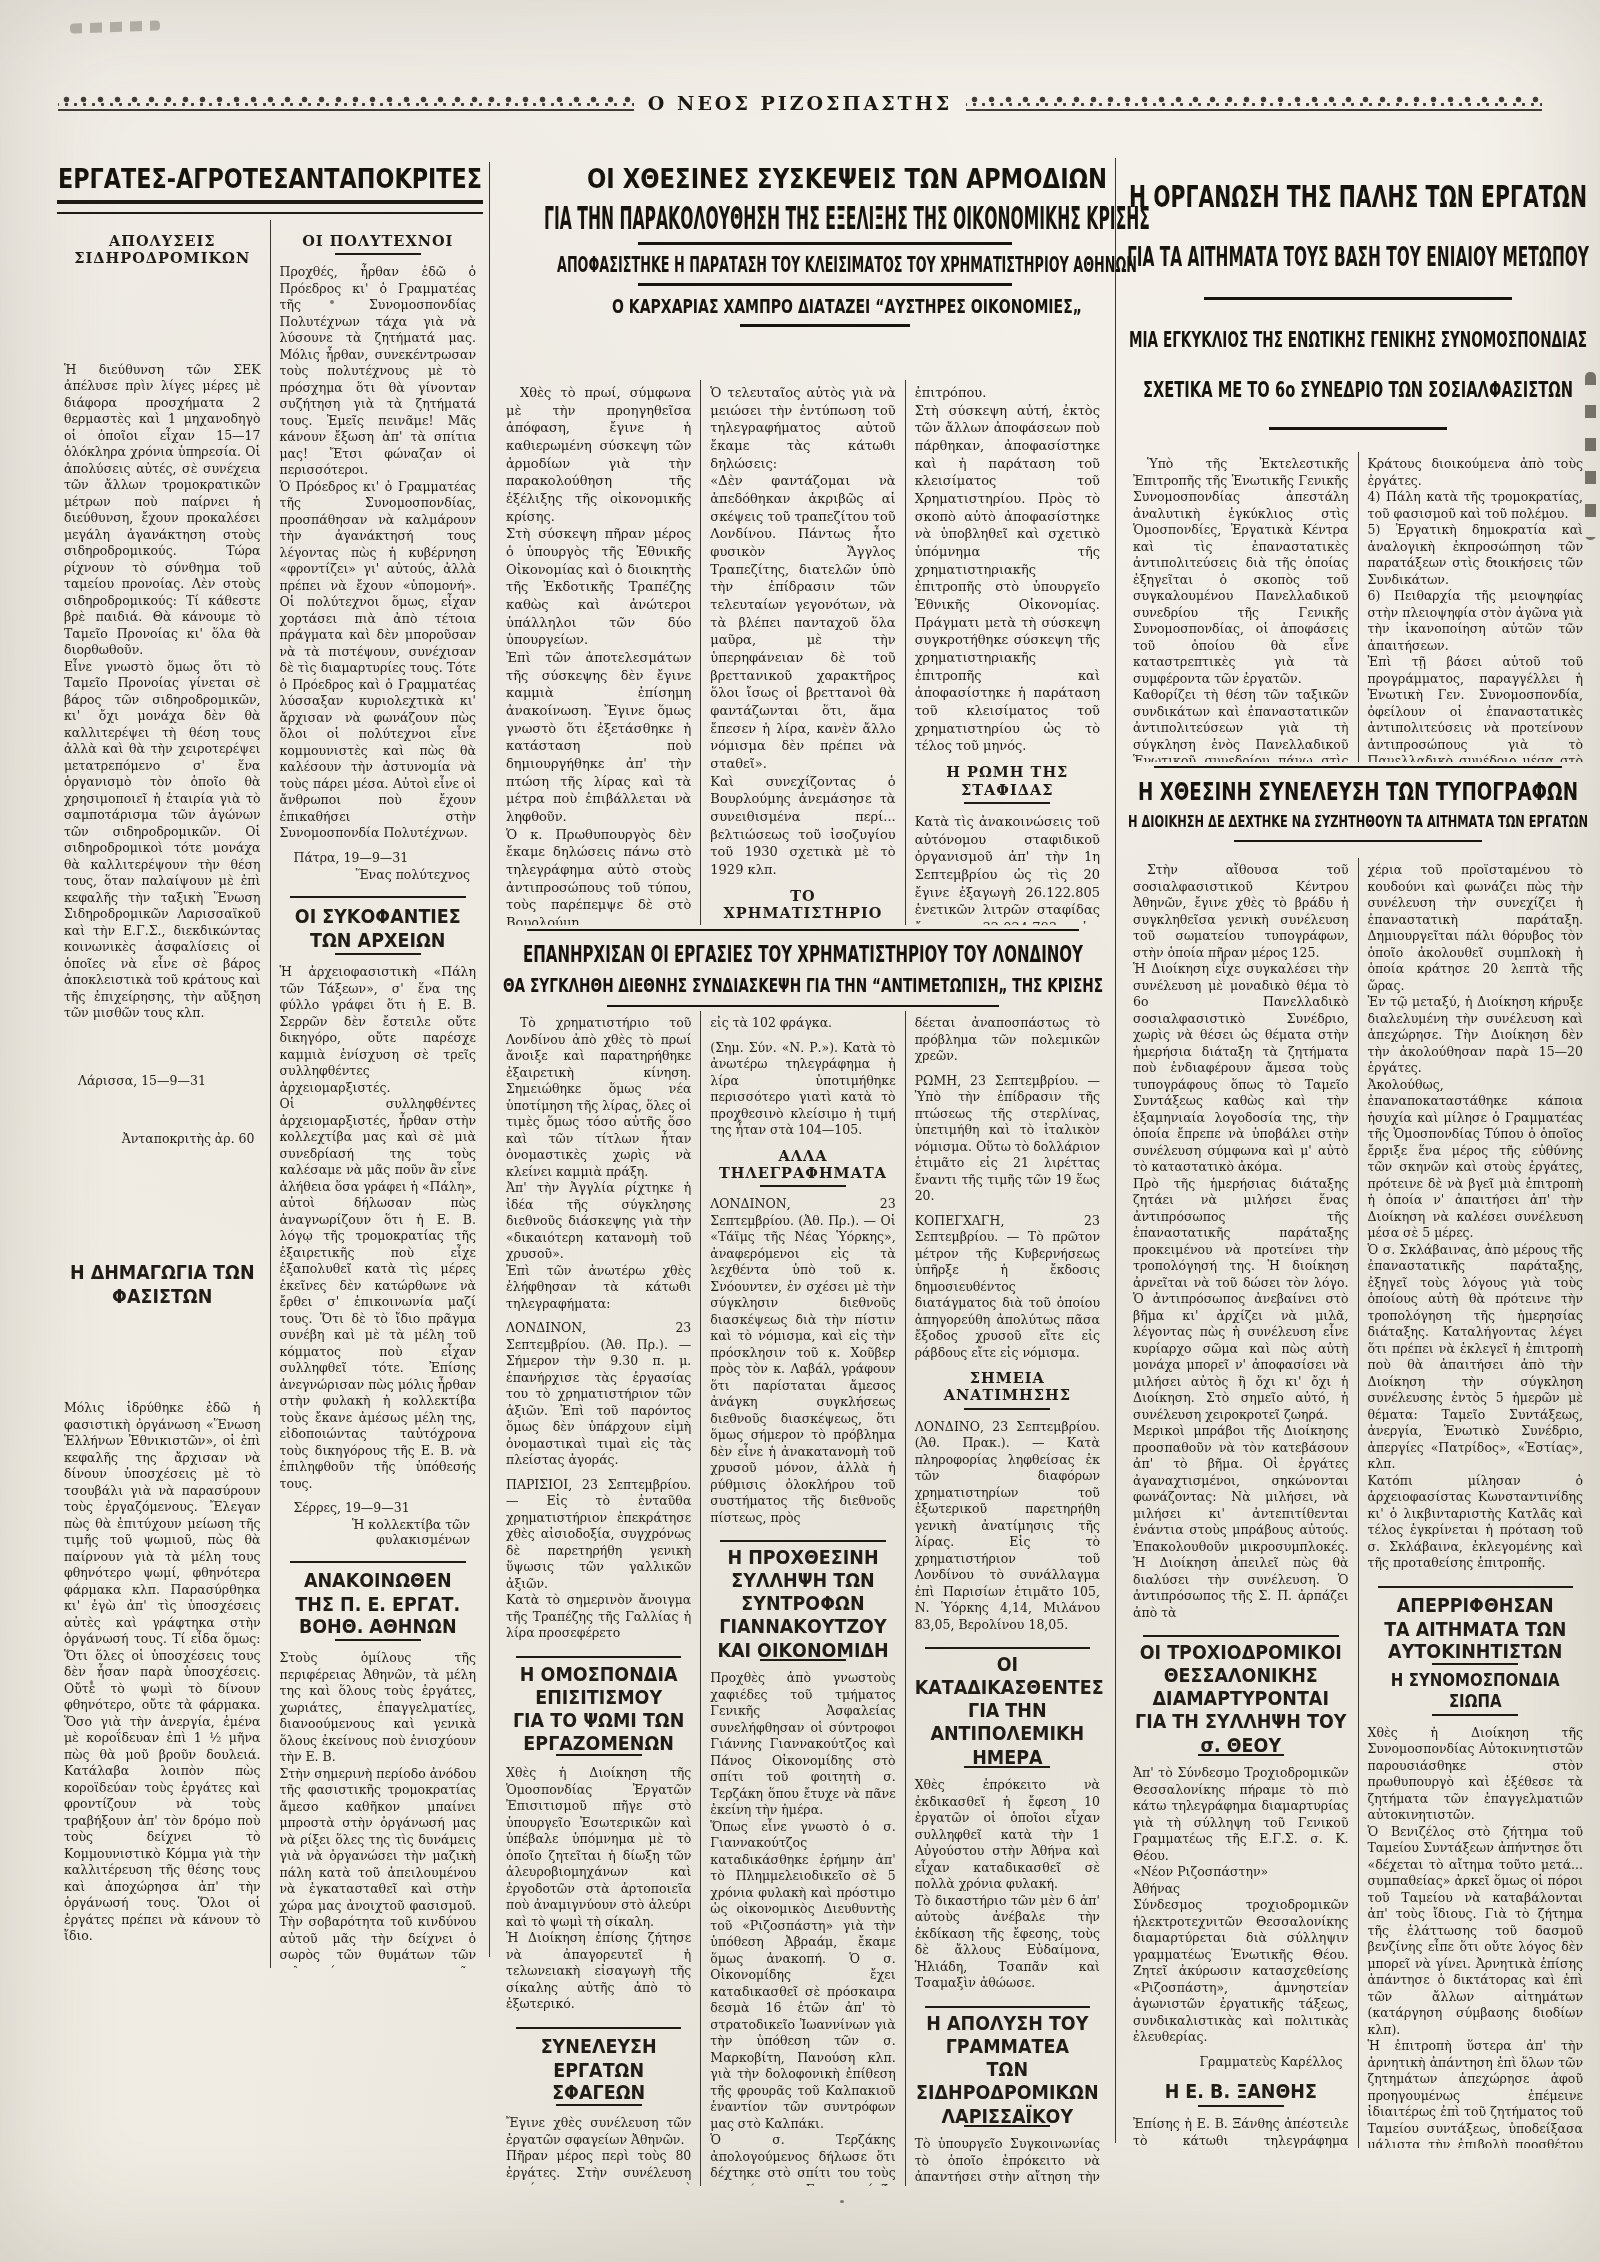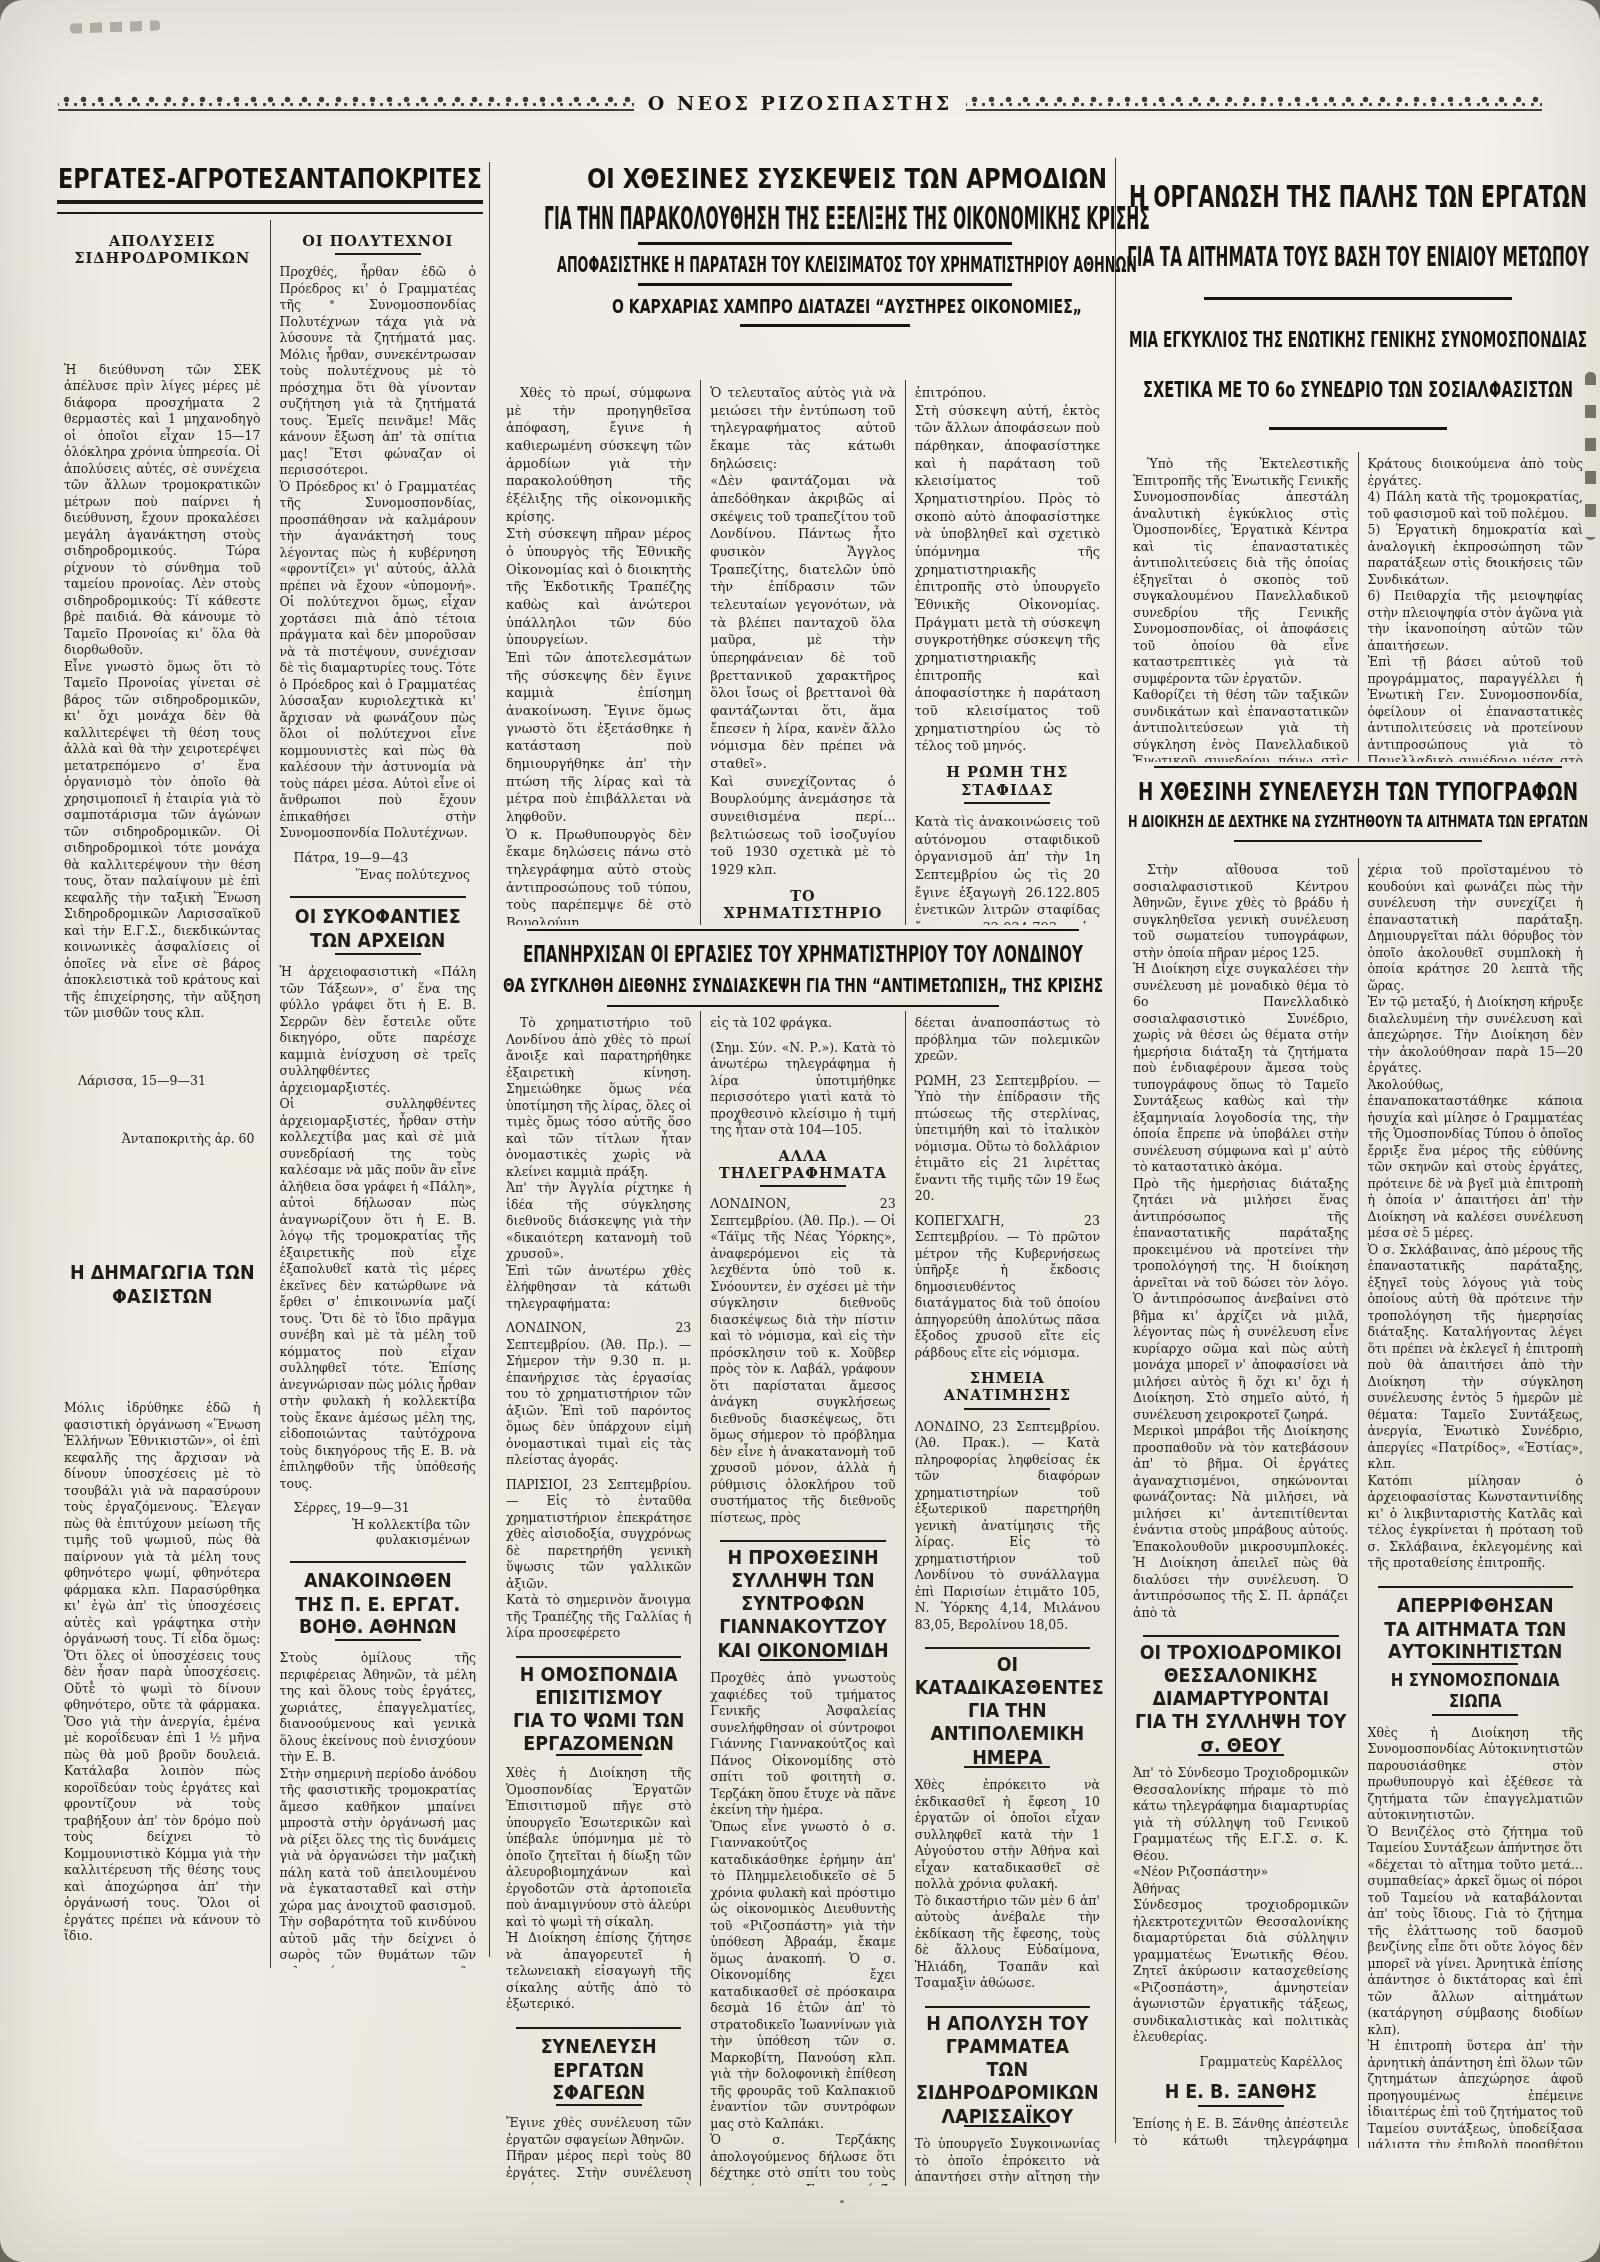--- a/index.html
+++ b/index.html
@@ -4,21 +4,21 @@
 <style>
   html,body{margin:0;padding:0;background:#6b675f;}
   .page{position:relative;width:1600px;height:2262px;margin:0 auto;overflow:hidden;
     background:#f2efe8;
     background-image:
       radial-gradient(ellipse at 18% 25%, rgba(60,50,35,0.04), transparent 42%),
       radial-gradient(ellipse at 85% 60%, rgba(60,50,35,0.05), transparent 45%),
       radial-gradient(ellipse at 50% 95%, rgba(60,50,35,0.05), transparent 50%),
       linear-gradient(#f4f1ea,#efebe2);
     box-shadow:inset 0 0 120px rgba(70,60,45,0.18);
-    color:#201c16;font-family:"DejaVu Serif",serif;border-radius:23px;}
+    color:#201c16;font-family:"DejaVu Serif",serif;}
   .band{position:absolute;left:58px;top:88px;width:1484px;height:30px;display:flex;align-items:center;gap:14px;}
   .orn{flex:1;height:14px;border-bottom:2px solid #2a251d;opacity:.88;
     background-image:
       radial-gradient(circle, #2a251d 2.4px, transparent 3.2px),
       radial-gradient(circle, #2a251d 1.3px, transparent 2px);
     background-size:17px 9px,9px 9px;background-position:0 0,4px 5px;background-repeat:repeat-x;}
   .band-title{font-family:"DejaVu Serif",serif;font-weight:bold;font-size:19px;letter-spacing:3px;white-space:nowrap;color:#1c1812;}
   .vline{position:absolute;width:1px;background:#3c372e;}
   section{position:absolute;}
   .sec-left{left:55px;top:160px;width:430px;}
@@ -112,21 +112,21 @@
 
         <div class="rr"></div>
 
       </div>
 
       <div class="col">
         <h3 class="sh1">ΟΙ ΠΟΛΥΤΕΧΝΟΙ</h3>
         <div class="rr"></div>
         <p class="body">Προχθές, ἦρθαν ἐδῶ ὁ Πρόεδρος κι' ὁ Γραμματέας τῆς Συνομοσπονδίας Πολυτέχνων τάχα γιὰ νὰ λύσουνε τὰ ζητήματά μας. Μόλις ἦρθαν, συνεκέντρωσαν τοὺς πολυτέχνους μὲ τὸ πρόσχημα ὅτι θὰ γίνονταν συζήτηση γιὰ τὰ ζητήματά τους. Ἐμεῖς πεινᾶμε! Μᾶς κάνουν ἔξωση ἀπ' τὰ σπίτια μας! Ἔτσι φώναζαν οἱ περισσότεροι.
 Ὁ Πρόεδρος κι' ὁ Γραμματέας τῆς Συνομοσπονδίας, προσπάθησαν νὰ καλμάρουν τὴν ἀγανάκτησή τους λέγοντας πὼς ἡ κυβέρνηση «φροντίζει» γι' αὐτούς, ἀλλὰ πρέπει νὰ ἔχουν «ὑπομονή». Οἱ πολύτεχνοι ὅμως, εἶχαν χορτάσει πιὰ ἀπὸ τέτοια πράγματα καὶ δὲν μποροῦσαν νὰ τὰ πιστέψουν, συνέχισαν δὲ τὶς διαμαρτυρίες τους. Τότε ὁ Πρόεδρος καὶ ὁ Γραμματέας λύσσαξαν κυριολεχτικὰ κι' ἄρχισαν νὰ φωνάζουν πὼς ὅλοι οἱ πολύτεχνοι εἶνε κομμουνιστὲς καὶ πὼς θὰ καλέσουν τὴν ἀστυνομία νὰ τοὺς πάρει μέσα. Αὐτοὶ εἶνε οἱ ἄνθρωποι ποὺ ἔχουν ἐπικαθήσει στὴν Συνομοσπονδία Πολυτέχνων.</p>
-        <p class="dateline">Πάτρα, 19—9—43</p>
+        <p class="dateline">Πάτρα, 19—9—31</p>
         <p class="sig">Ἕνας πολύτεχνος</p>
 
         <div class="topline"></div>
         <h3 class="colbanner">ΟΙ ΣΥΚΟΦΑΝΤΙΕΣ ΤΩΝ ΑΡΧΕΙΩΝ</h3>
         <div class="rr"></div>
         <p class="body">Ἡ ἀρχειοφασιστικὴ «Πάλη τῶν Τάξεων», σ' ἕνα της φύλλο γράφει ὅτι ἡ Ε. Β. Σερρῶν δὲν ἔστειλε οὔτε δικηγόρο, οὔτε παρέσχε καμμιὰ ἐνίσχυση σὲ τρεῖς συλληφθέντες ἀρχειομαρξιστές.
 Οἱ συλληφθέντες ἀρχειομαρξιστές, ἦρθαν στὴν κολλεχτίβα μας καὶ σὲ μιὰ συνεδρίασή της τοὺς καλέσαμε νὰ μᾶς ποῦν ἂν εἶνε ἀλήθεια ὅσα γράφει ἡ «Πάλη», αὐτοὶ δήλωσαν πὼς ἀναγνωρίζουν ὅτι ἡ Ε. Β. λόγῳ τῆς τρομοκρατίας τῆς ἐξαιρετικῆς ποὺ εἶχε ἐξαπολυθεῖ κατὰ τὶς μέρες ἐκεῖνες δὲν κατώρθωνε νὰ ἔρθει σ' ἐπικοινωνία μαζί τους. Ὅτι δὲ τὸ ἴδιο πρᾶγμα συνέβη καὶ μὲ τὰ μέλη τοῦ κόμματος ποὺ εἶχαν συλληφθεῖ τότε. Ἐπίσης ἀνεγνώρισαν πὼς μόλις ἦρθαν στὴν φυλακὴ ἡ κολλεκτίβα τοὺς ἔκανε ἀμέσως μέλη της, εἰδοποιώντας ταὐτόχρονα τοὺς δικηγόρους τῆς Ε. Β. νὰ ἐπιληφθοῦν τῆς ὑπόθεσής τους.</p>
         <p class="dateline">Σέρρες, 19—9—31</p>
         <p class="sig">Ἡ κολλεκτίβα τῶν φυλακισμένων</p>
 

